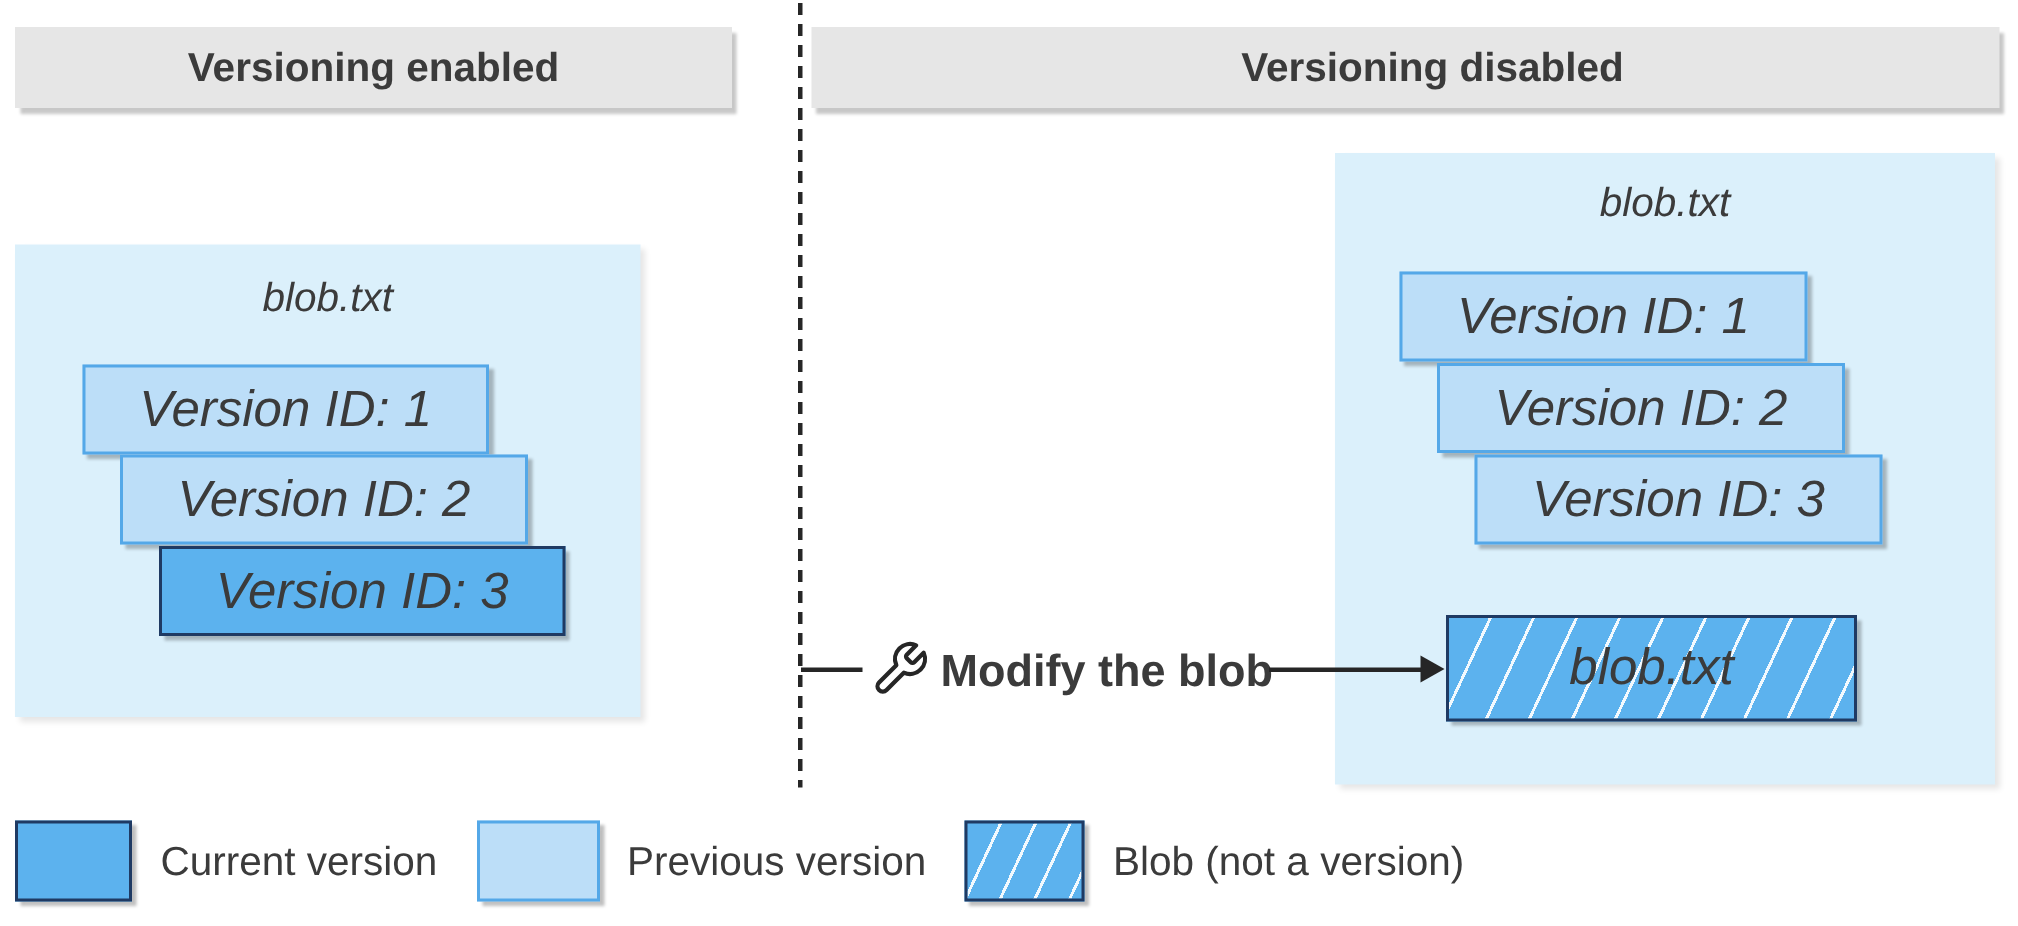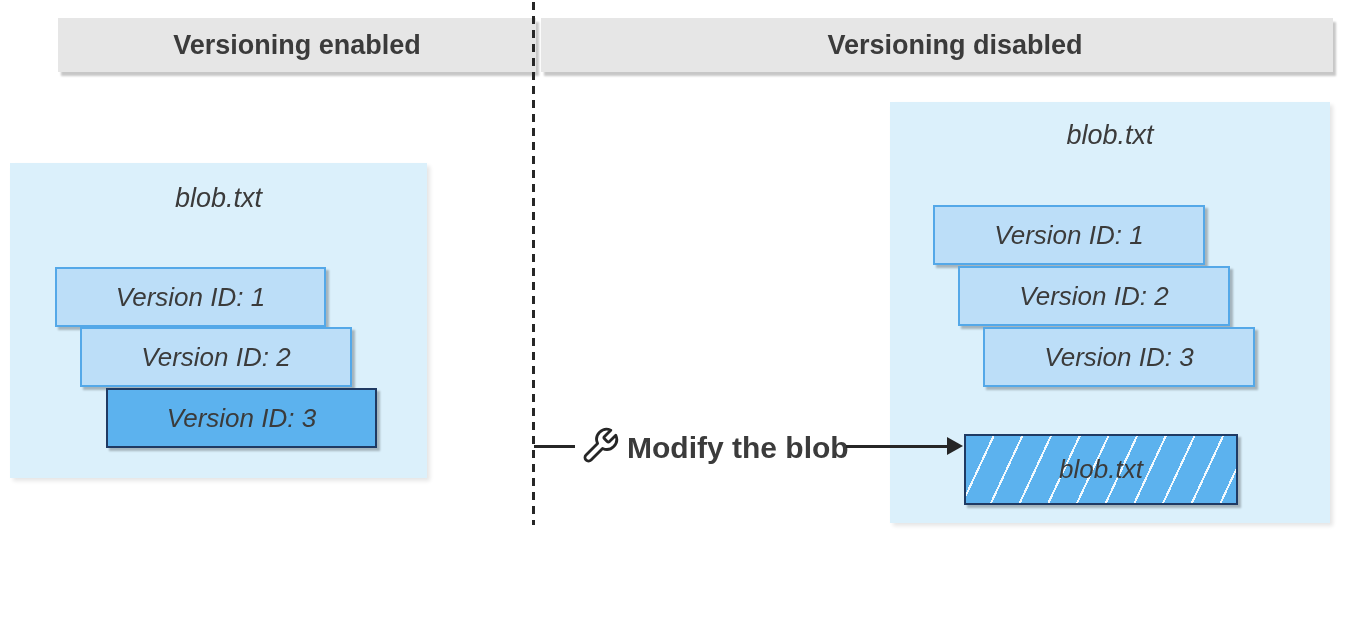--- a/index.html
+++ b/index.html
@@ -21,21 +21,21 @@
     height: 54px;
     background: var(--header-fill, #e6e6e6);
     box-shadow: 3px 4px 2px rgba(0,0,0,0.22);
     display: flex;
     align-items: center;
     justify-content: center;
     font-size: 27px;
     font-weight: bold;
     color: var(--text, #3b3b3b);
   }
-  .header-left  { left: 10px;  width: 478px; margin-left: 48px; }
+  .header-left  { left: 10px;  width: 478px; }
   .header-right { left: 541px; width: 792px; padding-left: 36px; }
 
   
   .divider {
     position: absolute;
     left: 532px; top: 2px;
     width: 3px; height: 523px;
     background: repeating-linear-gradient(to bottom,
       var(--line, #262626) 0 8px, transparent 8px 14px);
   }
@@ -60,24 +60,23 @@
   .container-left  .blob-title { top: 20px; }
   .container-right .blob-title { top: 18px; }
 
   
   .vbox {
     position: absolute;
     height: 60px;
     display: flex;
     align-items: center;
     justify-content: center;
-    font-size: 26px;
+    font-size: 34px;
     color: var(--text, #3b3b3b);
     box-shadow: 3px 3px 2px rgba(0,0,0,0.25);
-    margin-top: 24px;
   }
   .vbox.previous {
     background: var(--previous-fill, #bcdef8);
     border: 2px solid var(--previous-border, #54a8e8);
   }
   .vbox.current {
     background: var(--current-fill, #5cb2ee);
     border: 2px solid var(--current-border, #1f3a63);
   }
   .vbox.hatched {
@@ -213,14 +212,24 @@
     <svg viewBox="0 0 24 24" fill="none" stroke="#262626" stroke-width="1.7" stroke-linecap="round" stroke-linejoin="round" aria-hidden="true">
       <path d="M14.7 6.3a1 1 0 0 0 0 1.4l1.6 1.6a1 1 0 0 0 1.4 0l3.77-3.77a6 6 0 0 1-7.94 7.94l-6.91 6.91a2.12 2.12 0 0 1-3-3l6.91-6.91a6 6 0 0 1 7.94-7.94l-3.76 3.76z"></path>
     </svg>
   </span>
 
   <div class="modify-label">Modify the blob</div>
 
   <div class="arrow-line"></div>
   <div class="arrow-head"></div>
 
+  <div class="legend">
+    <div class="swatch current sw1"></div>
+    <div class="legend-label lb1">Current version</div>
+
+    <div class="swatch previous sw2"></div>
+    <div class="legend-label lb2">Previous version</div>
+
+    <div class="swatch hatched sw3"></div>
+    <div class="legend-label lb3">Blob (not a version)</div>
+  </div>
 
 </div>
 
 </body></html>

